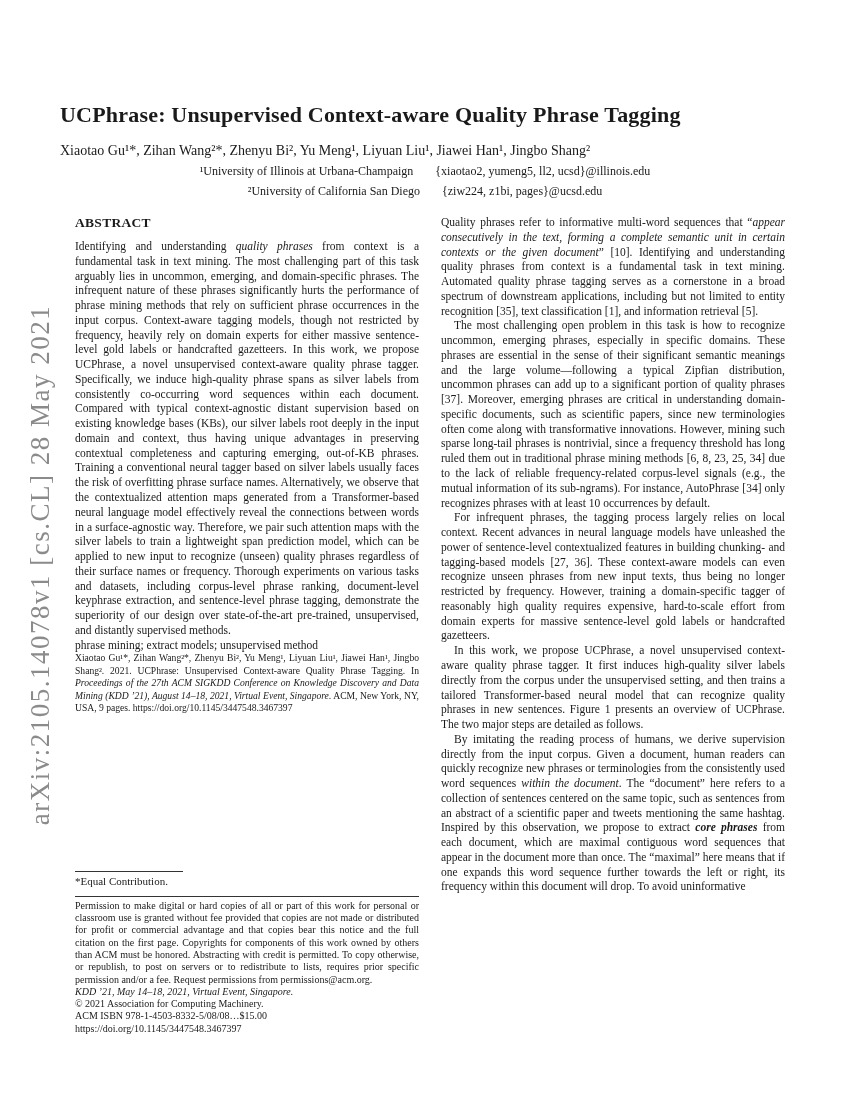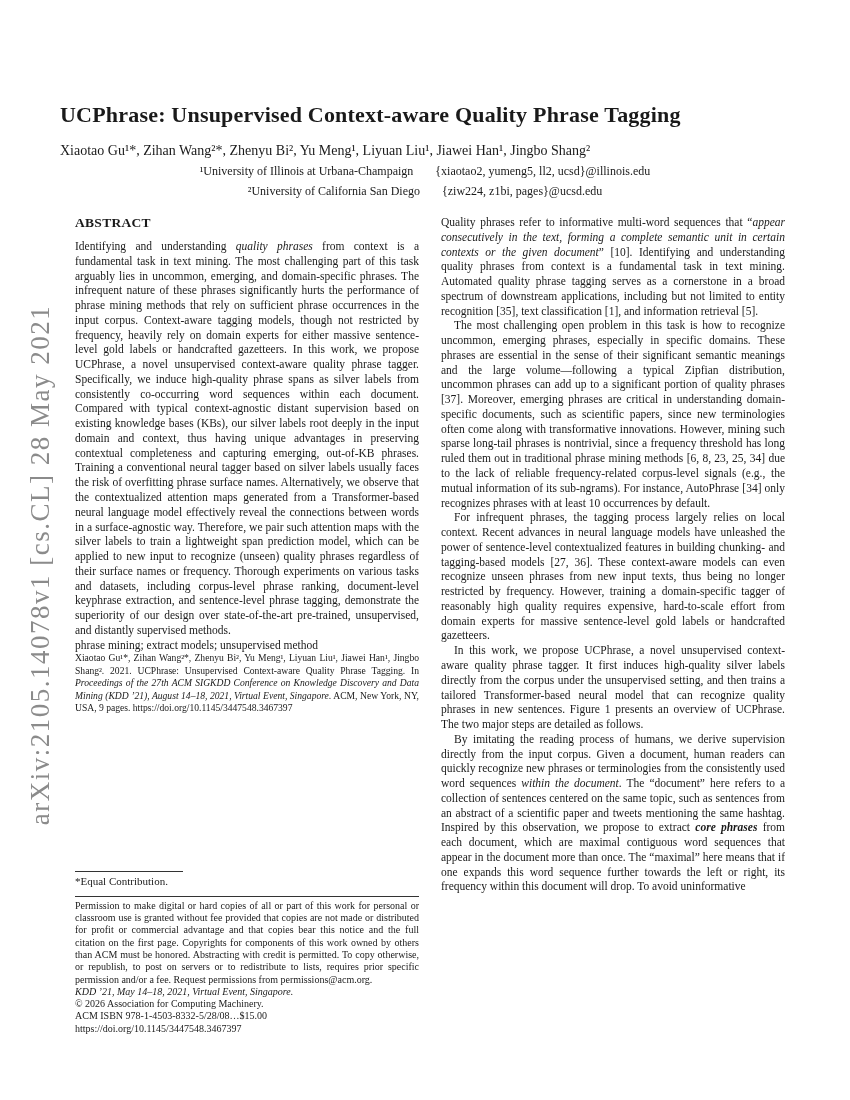--- a/index.html
+++ b/index.html
@@ -82,22 +82,22 @@
       <p class="body-text">phrase mining; extract models; unsupervised method</p>
 
       <p class="ref-body"><span>Xiaotao Gu¹*, Zihan Wang²*, Zhenyu Bi², Yu Meng¹, Liyuan Liu¹, Jiawei Han¹, Jingbo Shang². 2021. UCPhrase: Unsupervised Context-aware Quality Phrase Tagging. In </span><span style="font-style: italic;">Proceedings of the 27th ACM SIGKDD Conference on Knowledge Discovery and Data Mining (KDD ’21), August 14–18, 2021, Virtual Event, Singapore.</span><span> ACM, New York, NY, USA, 9 pages. https://doi.org/10.1145/3447548.3467397</span></p>
 
       <div class="footblock">
         <div class="footnote-rule"></div>
         <p class="equal">*Equal Contribution.</p>
         <div class="perm-rule"></div>
         <p class="perm">Permission to make digital or hard copies of all or part of this work for personal or classroom use is granted without fee provided that copies are not made or distributed for profit or commercial advantage and that copies bear this notice and the full citation on the first page. Copyrights for components of this work owned by others than ACM must be honored. Abstracting with credit is permitted. To copy otherwise, or republish, to post on servers or to redistribute to lists, requires prior specific permission and/or a fee. Request permissions from permissions@acm.org.</p>
         <p class="perm conf">KDD ’21, May 14–18, 2021, Virtual Event, Singapore.</p>
-        <p class="perm">© 2026 Association for Computing Machinery.</p>
-        <p class="perm">ACM ISBN 978-1-4503-8332-5/28/08…$15.00</p>
+        <p class="perm">© 2021 Association for Computing Machinery.</p>
+        <p class="perm">ACM ISBN 978-1-4503-8332-5/08/08…$15.00</p>
         <p class="perm">https://doi.org/10.1145/3447548.3467397</p>
       </div>
     </section>
 
     <section class="col col-right">
       <div class="body-text">
         <p class="para"><span>Quality phrases refer to informative multi-word sequences that “</span><span style="font-style: italic;">appear consecutively in the text, forming a complete semantic unit in certain contexts or the given document</span><span>” [10]. Identifying and understanding quality phrases from context is a fundamental task in text mining. Automated quality phrase tagging serves as a cornerstone in a broad spectrum of downstream applications, including but not limited to entity recognition [35], text classification [1], and information retrieval [5].</span></p>
         <p class="para">The most challenging open problem in this task is how to recognize uncommon, emerging phrases, especially in specific domains. These phrases are essential in the sense of their significant semantic meanings and the large volume—following a typical Zipfian distribution, uncommon phrases can add up to a significant portion of quality phrases [37]. Moreover, emerging phrases are critical in understanding domain-specific documents, such as scientific papers, since new terminologies often come along with transformative innovations. However, mining such sparse long-tail phrases is nontrivial, since a frequency threshold has long ruled them out in traditional phrase mining methods [6, 8, 23, 25, 34] due to the lack of reliable frequency-related corpus-level signals (e.g., the mutual information of its sub-ngrams). For instance, AutoPhrase [34] only recognizes phrases with at least 10 occurrences by default.</p>
         <p class="para">For infrequent phrases, the tagging process largely relies on local context. Recent advances in neural language models have unleashed the power of sentence-level contextualized features in building chunking- and tagging-based models [27, 36]. These context-aware models can even recognize unseen phrases from new input texts, thus being no longer restricted by frequency. However, training a domain-specific tagger of reasonably high quality requires expensive, hard-to-scale effort from domain experts for massive sentence-level gold labels or handcrafted gazetteers.</p>
         <p class="para">In this work, we propose UCPhrase, a novel unsupervised context-aware quality phrase tagger. It first induces high-quality silver labels directly from the corpus under the unsupervised setting, and then trains a tailored Transformer-based neural model that can recognize quality phrases in new sentences. Figure 1 presents an overview of UCPhrase. The two major steps are detailed as follows.</p>

